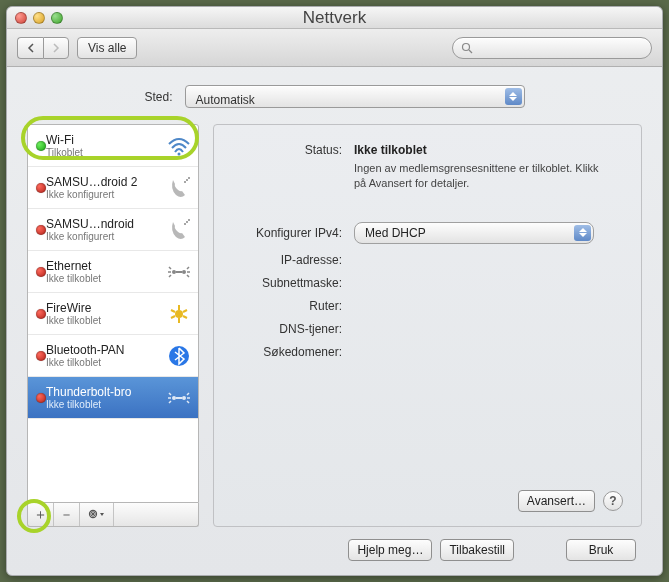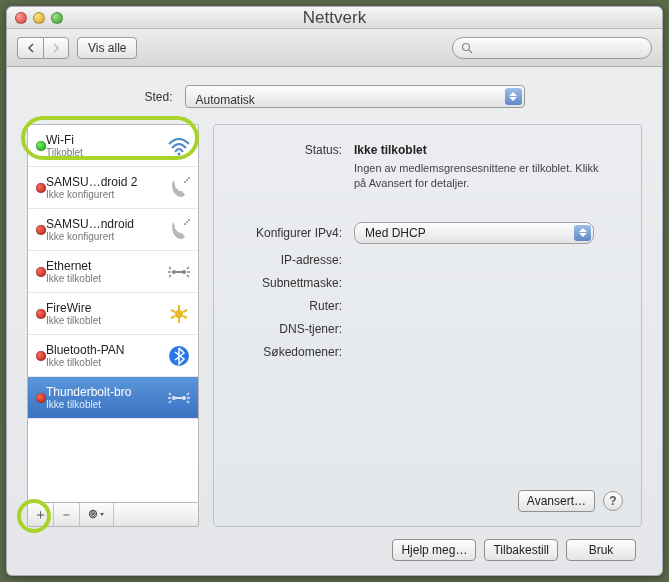--- a/index.html
+++ b/index.html
@@ -414,17 +414,17 @@
           <div class="pushbtn">Avansert…</div>
           <div class="helpcircle">?</div>
         </div>
       </div>
 
     </div>
 
     <div class="bottombar">
       <div class="pushbtn">Hjelp meg…</div>
       <div class="pushbtn">Tilbakestill</div>
-      <div class="pushbtn" style="min-width:70px;">Bruk</div>
+      <div class="pushbtn" style="min-width:70px;margin-left:44px;">Bruk</div>
     </div>
 
   </div>
 </div>
 
 </body></html>

